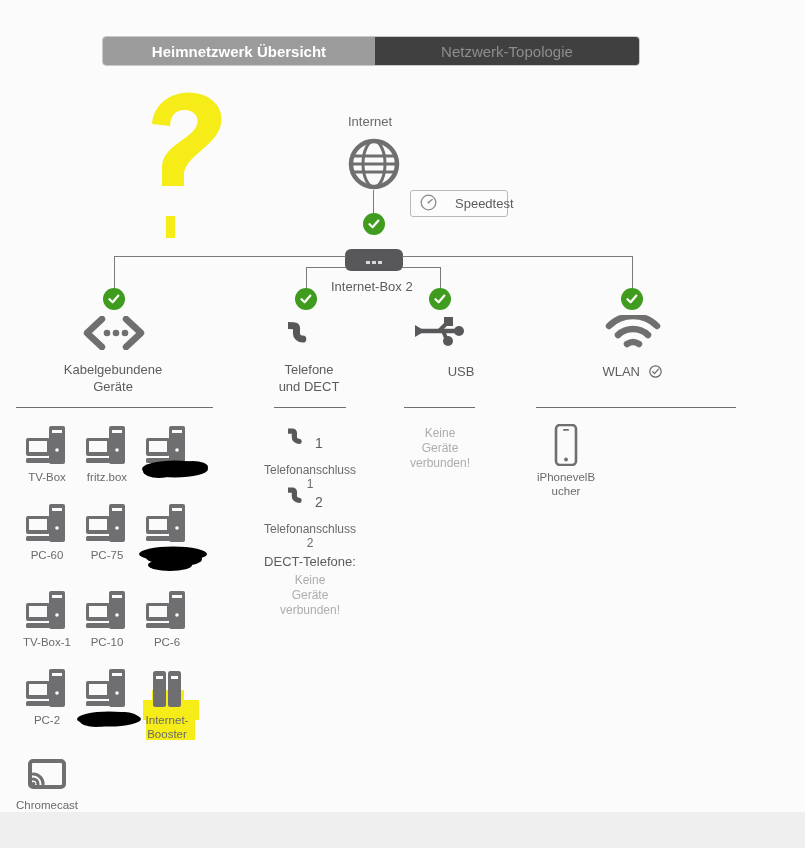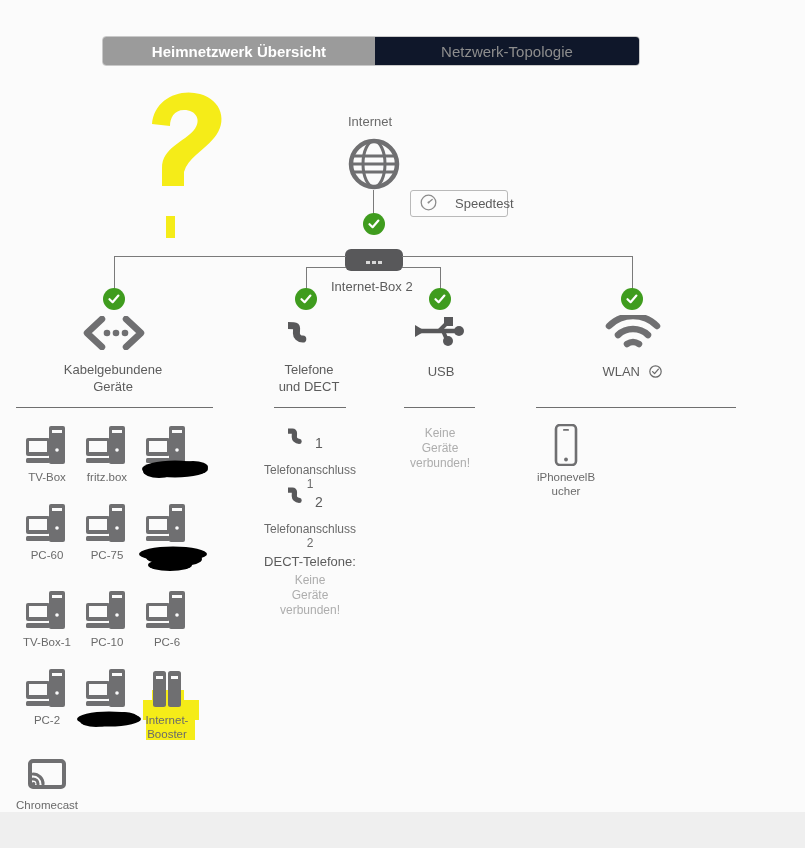--- a/index.html
+++ b/index.html
@@ -27,21 +27,21 @@
     display:flex;background:#ffffff;
   }
   .tab{
     display:flex;align-items:center;justify-content:center;
     font-size:15px;height:100%;box-sizing:border-box;
   }
   .tab.active{
     width:276px;background:#9b9b9b;color:#ffffff;font-weight:bold;
   }
   .tab.inactive{
-    width:268px;background:#0f172a;color:#8d8d8d;
+    width:268px;background:#404040;color:#8d8d8d;
   }
 
   
   .lbl-internet{
     position:absolute;left:348px;top:114px;font-size:13px;color:#6a6a6a;
   }
   .globe{position:absolute;left:348px;top:138px;width:52px;height:52px;}
   .vline-globe{
     position:absolute;left:373px;top:190px;width:1px;height:24px;background:#7a7a7a;
   }
@@ -229,21 +229,21 @@
   </div>
 
   <div class="cat-label" style="left:44px;top:361px;width:138px;">
     <div>Kabelgebundene</div>
     <div>Geräte</div>
   </div>
   <div class="cat-label" style="left:240px;top:361px;width:138px;">
     <div>Telefone</div>
     <div>und DECT</div>
   </div>
-  <div class="cat-label" style="left:372px;top:363px;width:138px;">
+  <div class="cat-label" style="left:392px;top:363px;width:138px;">
     <div>USB</div>
   </div>
   <div class="cat-label" style="left:563px;top:363px;width:138px;">
     <span>WLAN</span>
     <span style="display:inline-block;vertical-align:-2px;margin-left:5px;">
       <svg width="13" height="13" viewBox="0 0 13 13">
         <circle cx="6.5" cy="6.5" r="5.7" fill="none" stroke="#6a6a6a" stroke-width="1.2"></circle>
         <path d="M3.6 6.6 L5.6 8.6 L9.4 4.2" fill="none" stroke="#6a6a6a" stroke-width="1.3" stroke-linecap="round" stroke-linejoin="round"></path>
       </svg>
     </span>

